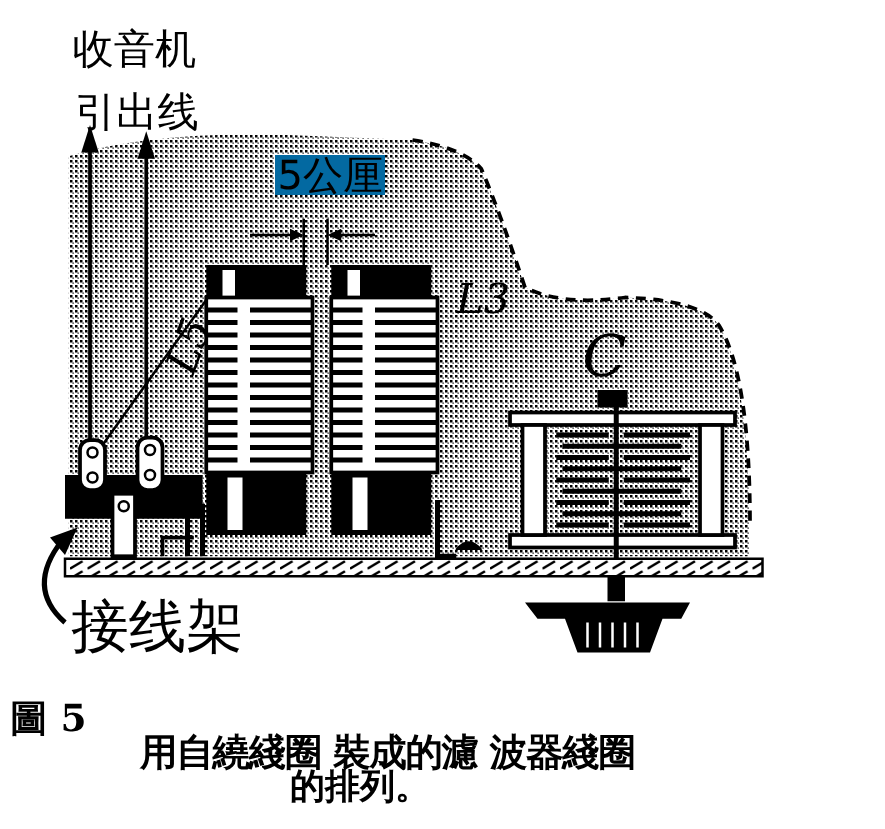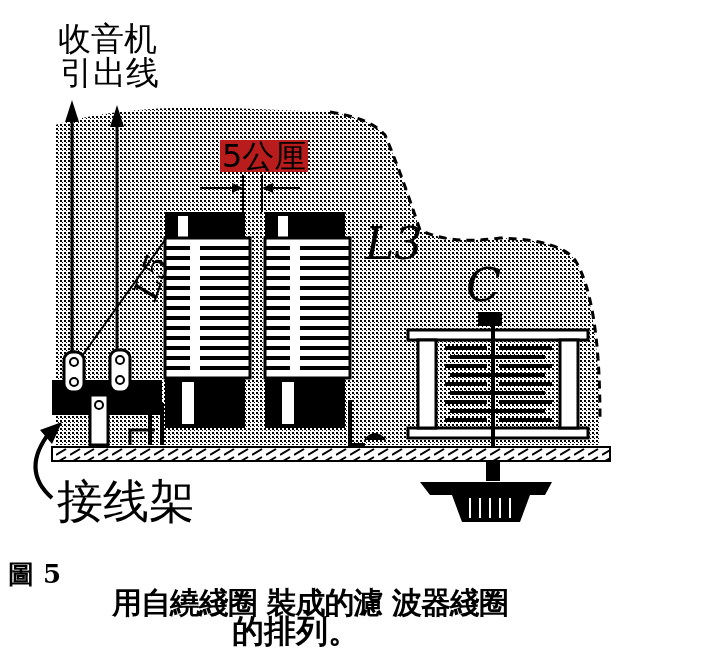--- a/index.html
+++ b/index.html
@@ -153,22 +153,22 @@
       <line x1="500" y1="498" x2="500" y2="518"></line>
       <line x1="510" y1="498" x2="510" y2="518"></line>
     </g>
   </g>
 
   <path d="M52,498 Q20,470 50,432" fill="none" stroke="#000" stroke-width="4"></path>
   <polygon points="62,422 40,430 52,444" fill="#000"></polygon>
 </svg>
 
 <div class="lbl" style="left:58px; top:22px; font-size:33px;">收音机</div>
-<div class="lbl" style="left:60px; top:56px; font-size:33px;">引出线</div>
-<div class="lbl" style="left:220px; top:140px; font-size:32px; background:#b91c1c; padding:0 2px;">5公厘</div>
+<div class="lbl" style="left:60px; top:73px; font-size:33px;">引出线</div>
+<div class="lbl" style="left:220px; top:124px; font-size:32px; background:#0369a1; padding:0 2px;">5公厘</div>
 <div class="ital" style="left:128px; top:292px; font-size:34px; transform:rotate(-70deg); transform-origin:left top;">L5</div>
-<div class="ital" style="left:365px; top:222px; font-size:44px;">L3</div>
+<div class="ital" style="left:365px; top:222px; font-size:33px;">L3</div>
 <div class="ital" style="left:466px; top:262px; font-size:46px;">C</div>
 <div class="lbl" style="left:57px; top:478px; font-size:46px;">接线架</div>
 
-<div class="cap" style="left:8px; top:561px; font-size:26px;">圖 5</div>
+<div class="cap" style="left:8px; top:561px; font-size:30px;">圖 5</div>
 <div class="cap" style="left:112px; top:561px; font-size:30px; letter-spacing:-1px;margin-top:27px;">用自繞綫圈 裝成的濾 波器綫圈</div>
-<div class="cap" style="left:232px; top:615px; font-size:32px;">的排列。</div>
+<div class="cap" style="left:232px; top:615px; font-size:28px;">的排列。</div>
 
 </body></html>

